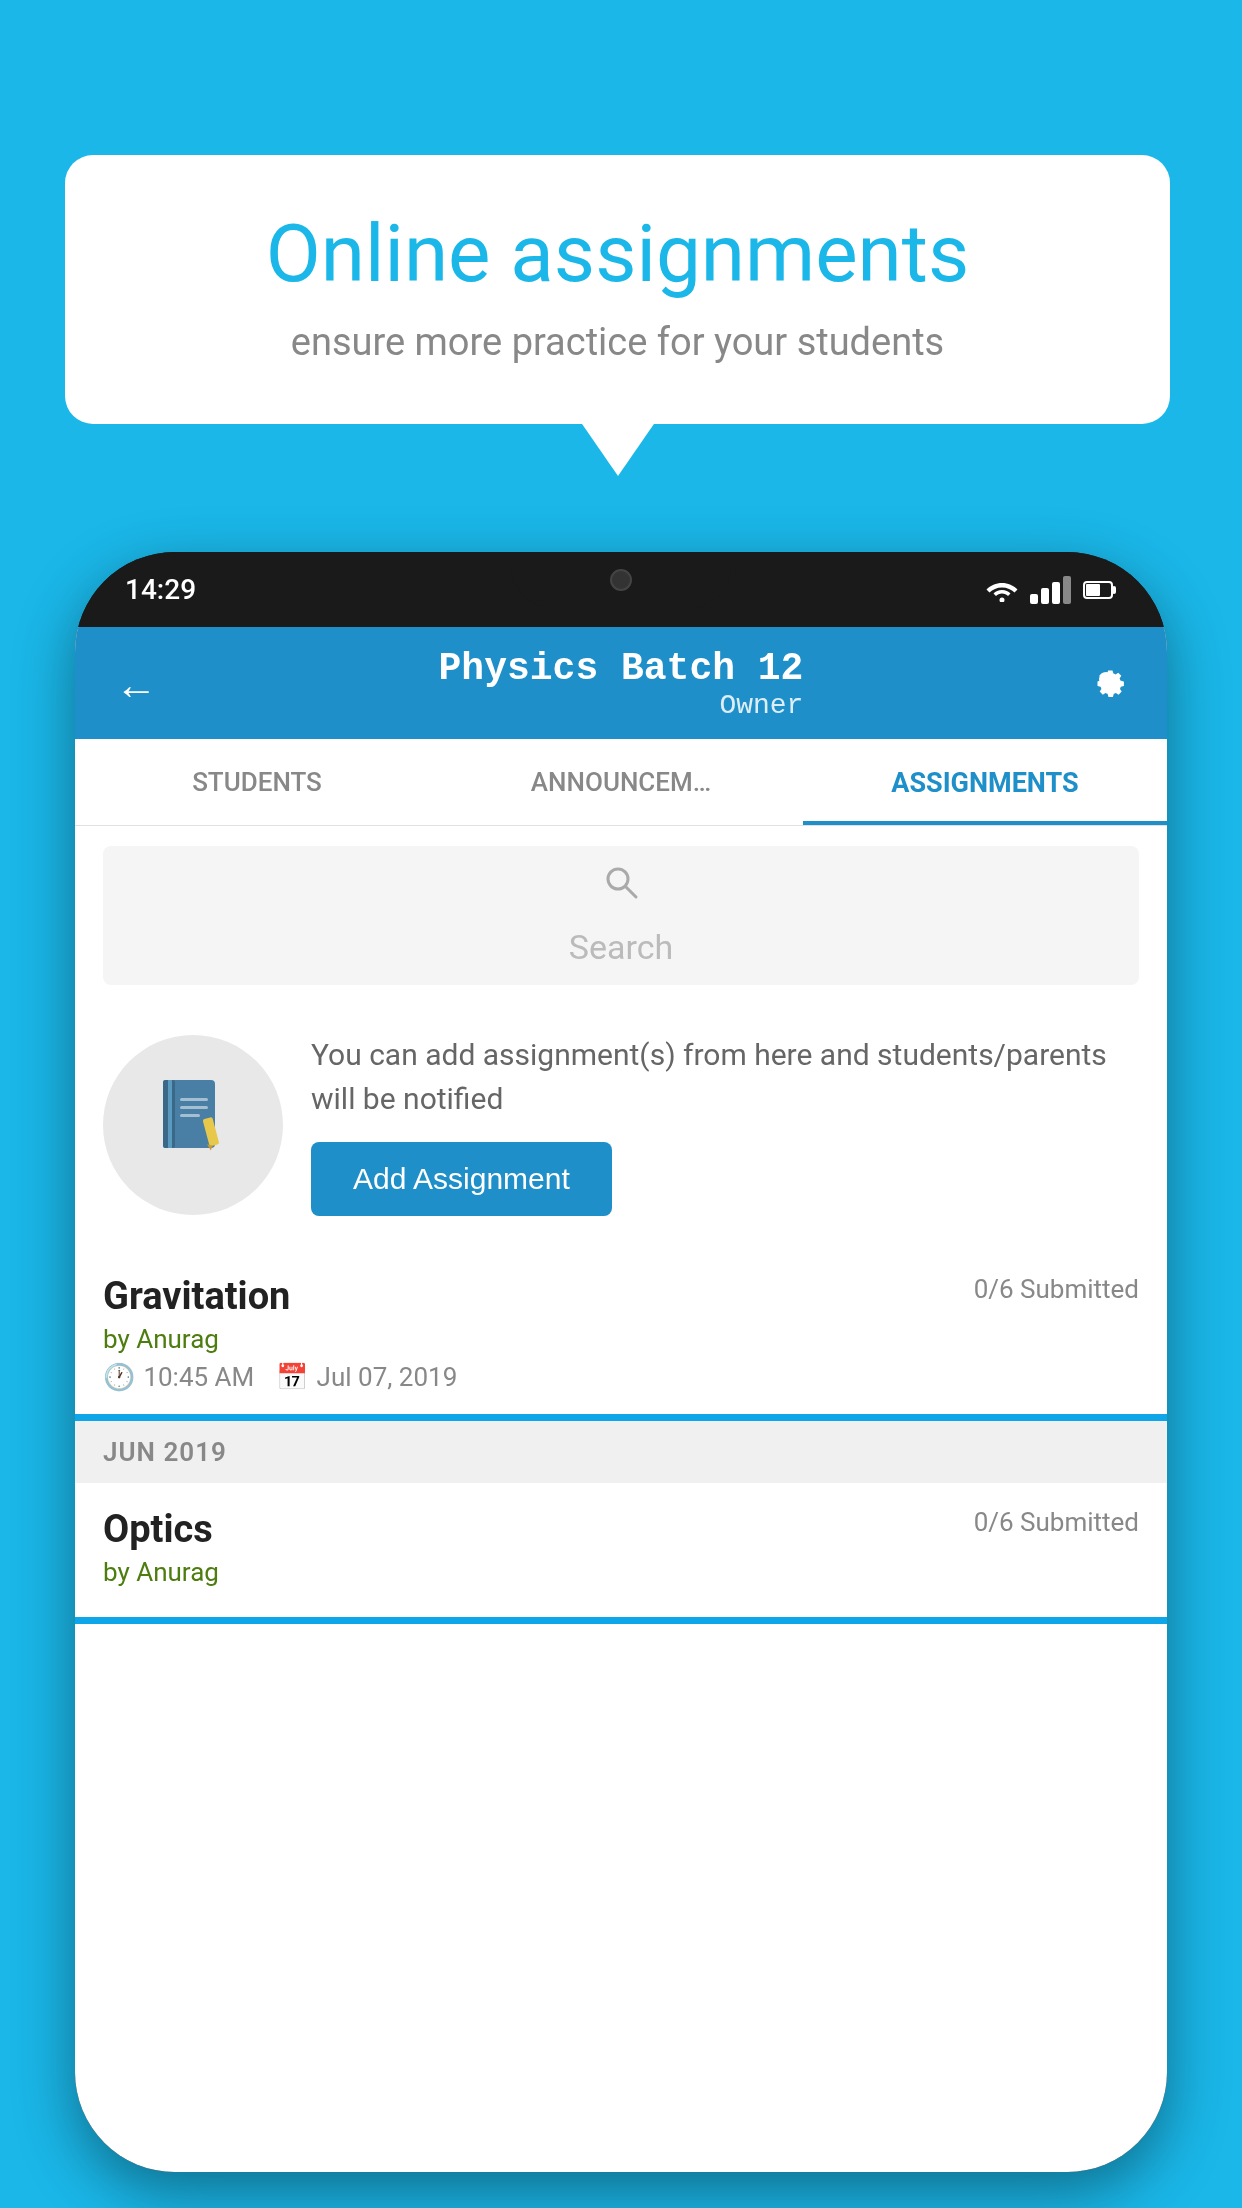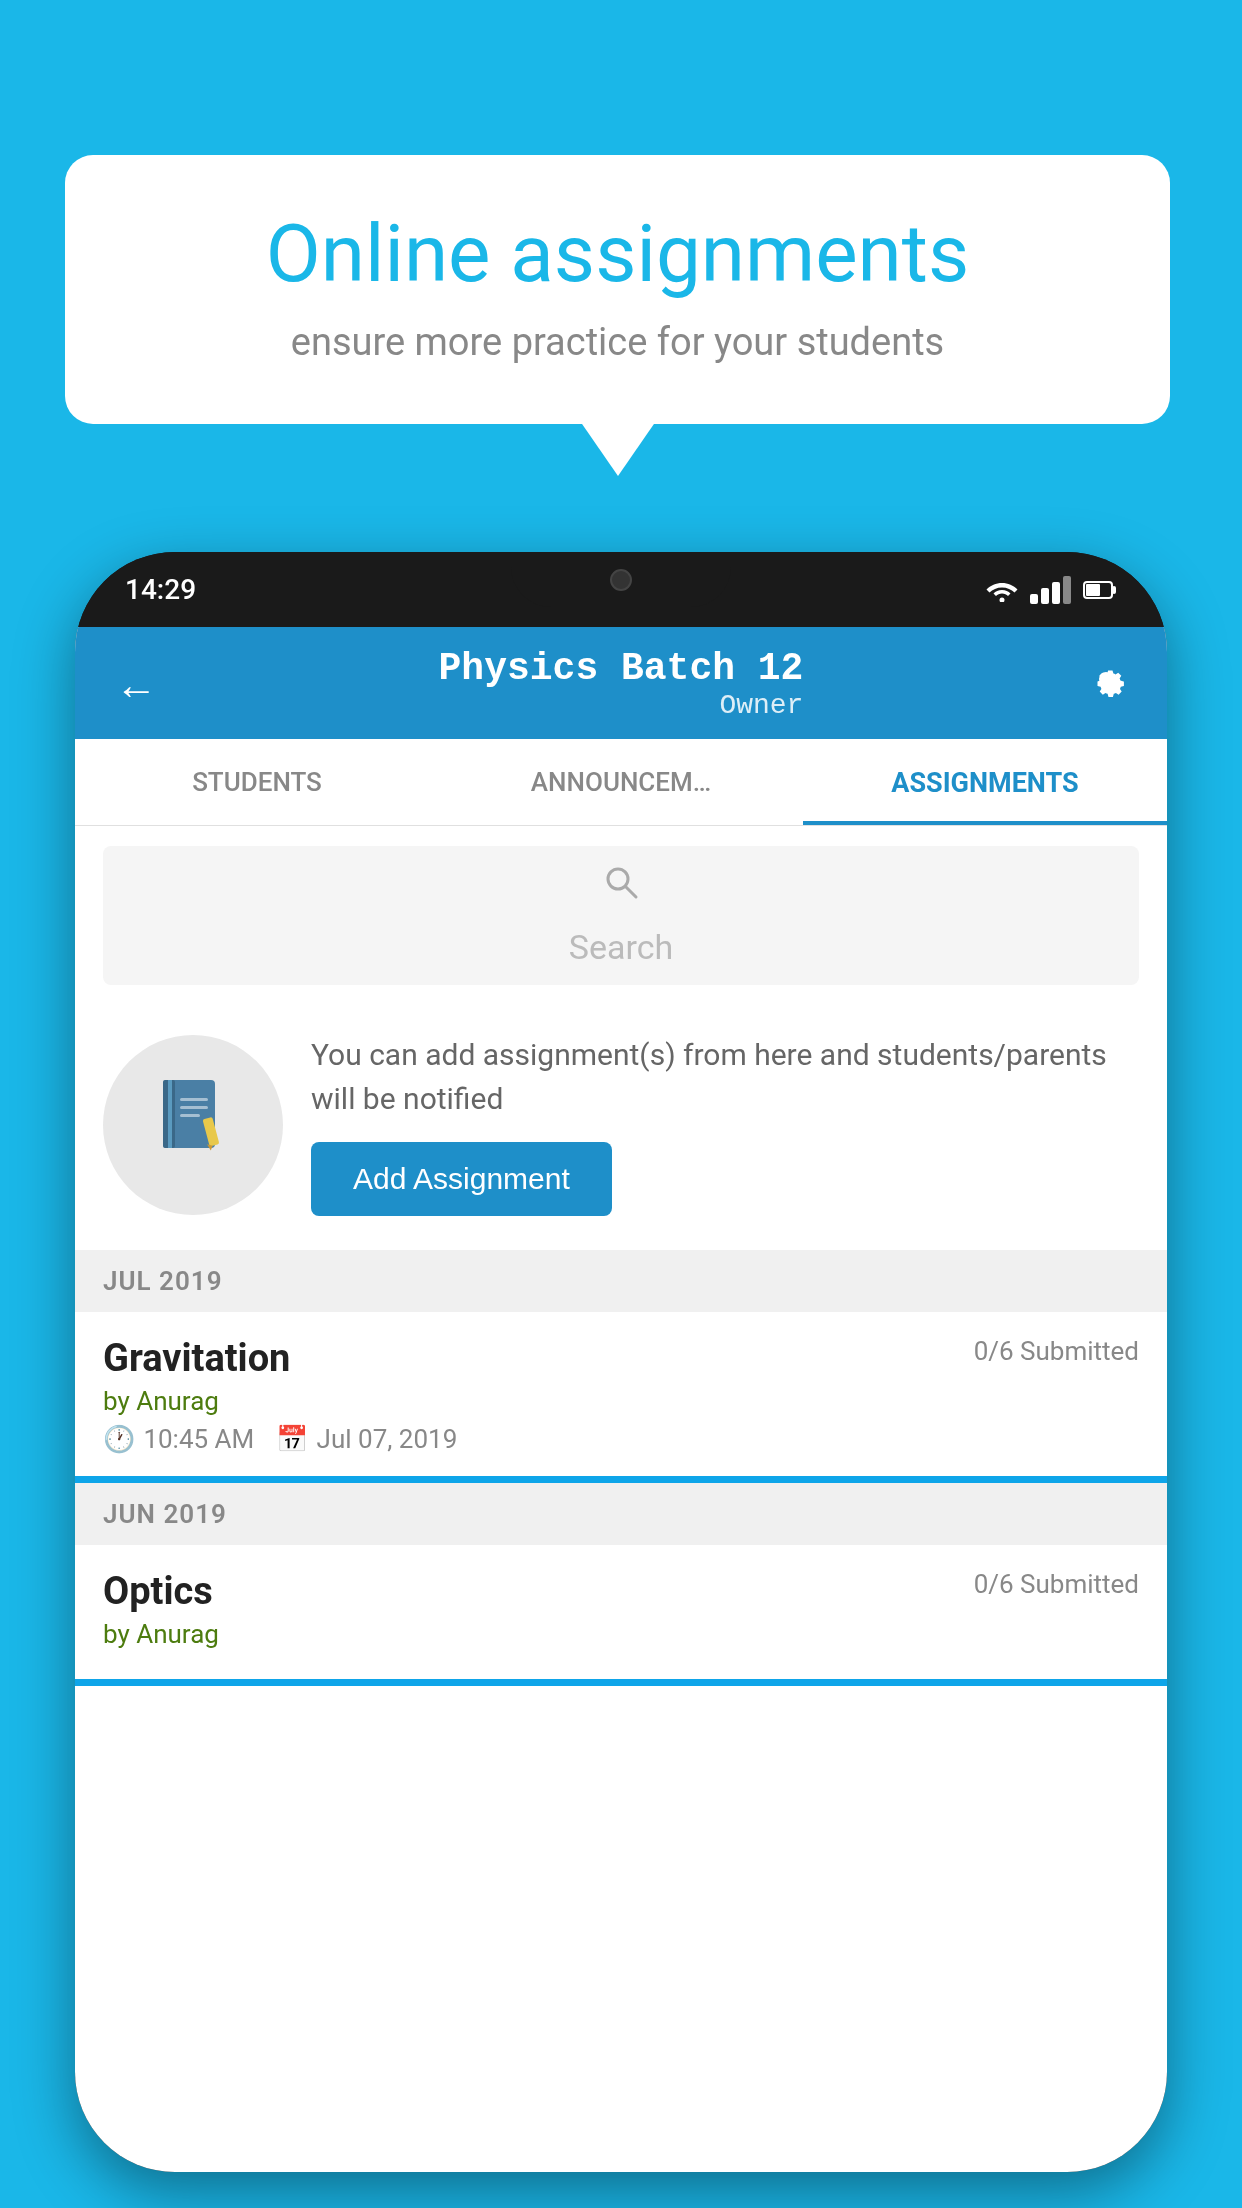--- a/index.html
+++ b/index.html
@@ -393,23 +393,20 @@
             <polygon points="56,73 61,76 58,80" fill="#cc9933" transform="rotate(-15 62 62)"></polygon>
           </svg>
         </span>
       </div>
       <div class="info-text-col">
         <p class="info-description">You can add assignment(s) from here and students/parents will be notified</p>
         <button class="add-assignment-btn">Add Assignment</button>
       </div>
     </div>
 
-    <div class="section-header">
-      <span>JUL 2019</span>
-    </div>
     <div class="assignment-item">
       <div class="assignment-top-row">
         <span class="assignment-name">Gravitation</span>
         <span class="assignment-submitted">0/6 Submitted</span>
       </div>
       <div class="assignment-by">by Anurag</div>
       <div class="assignment-meta">
         <div class="meta-item">
           <span class="meta-icon">🕐</span>
           <span>10:45 AM</span>

